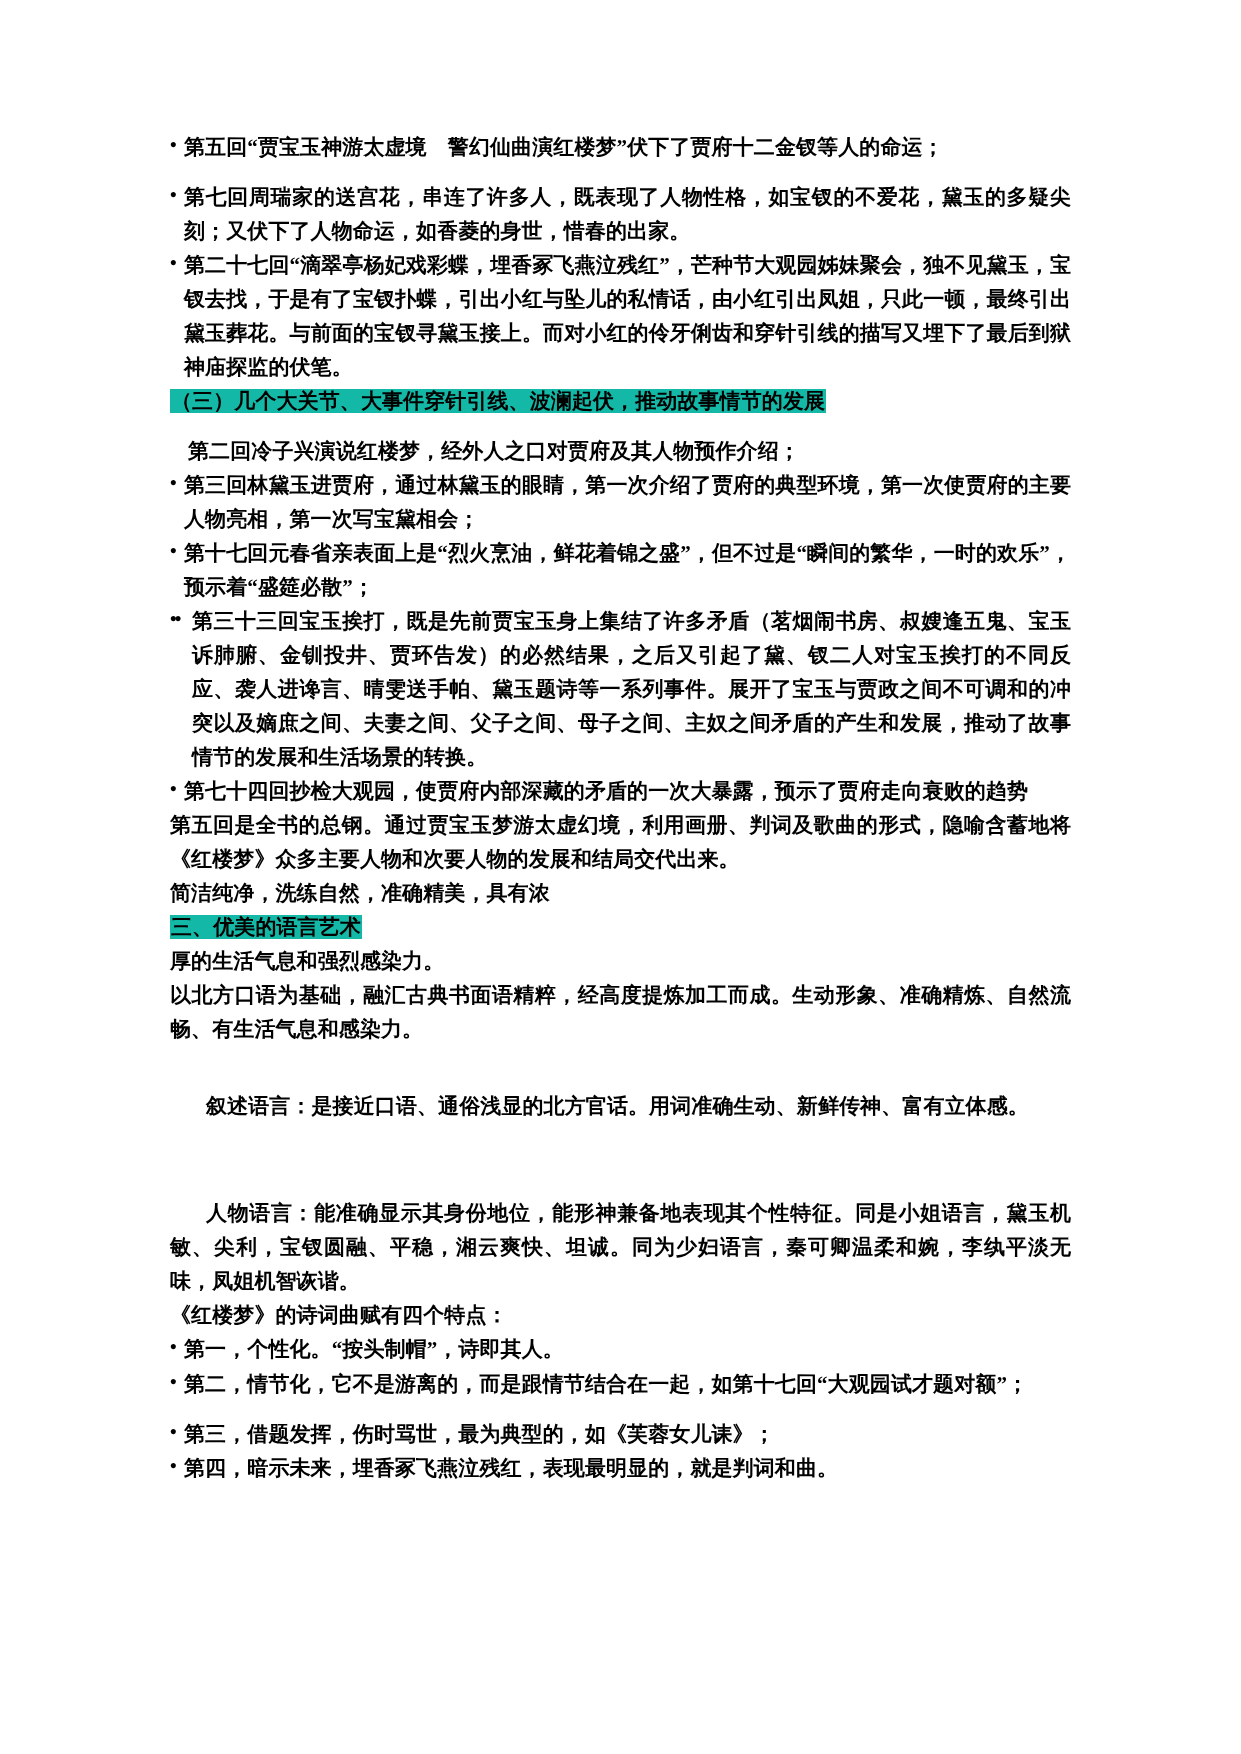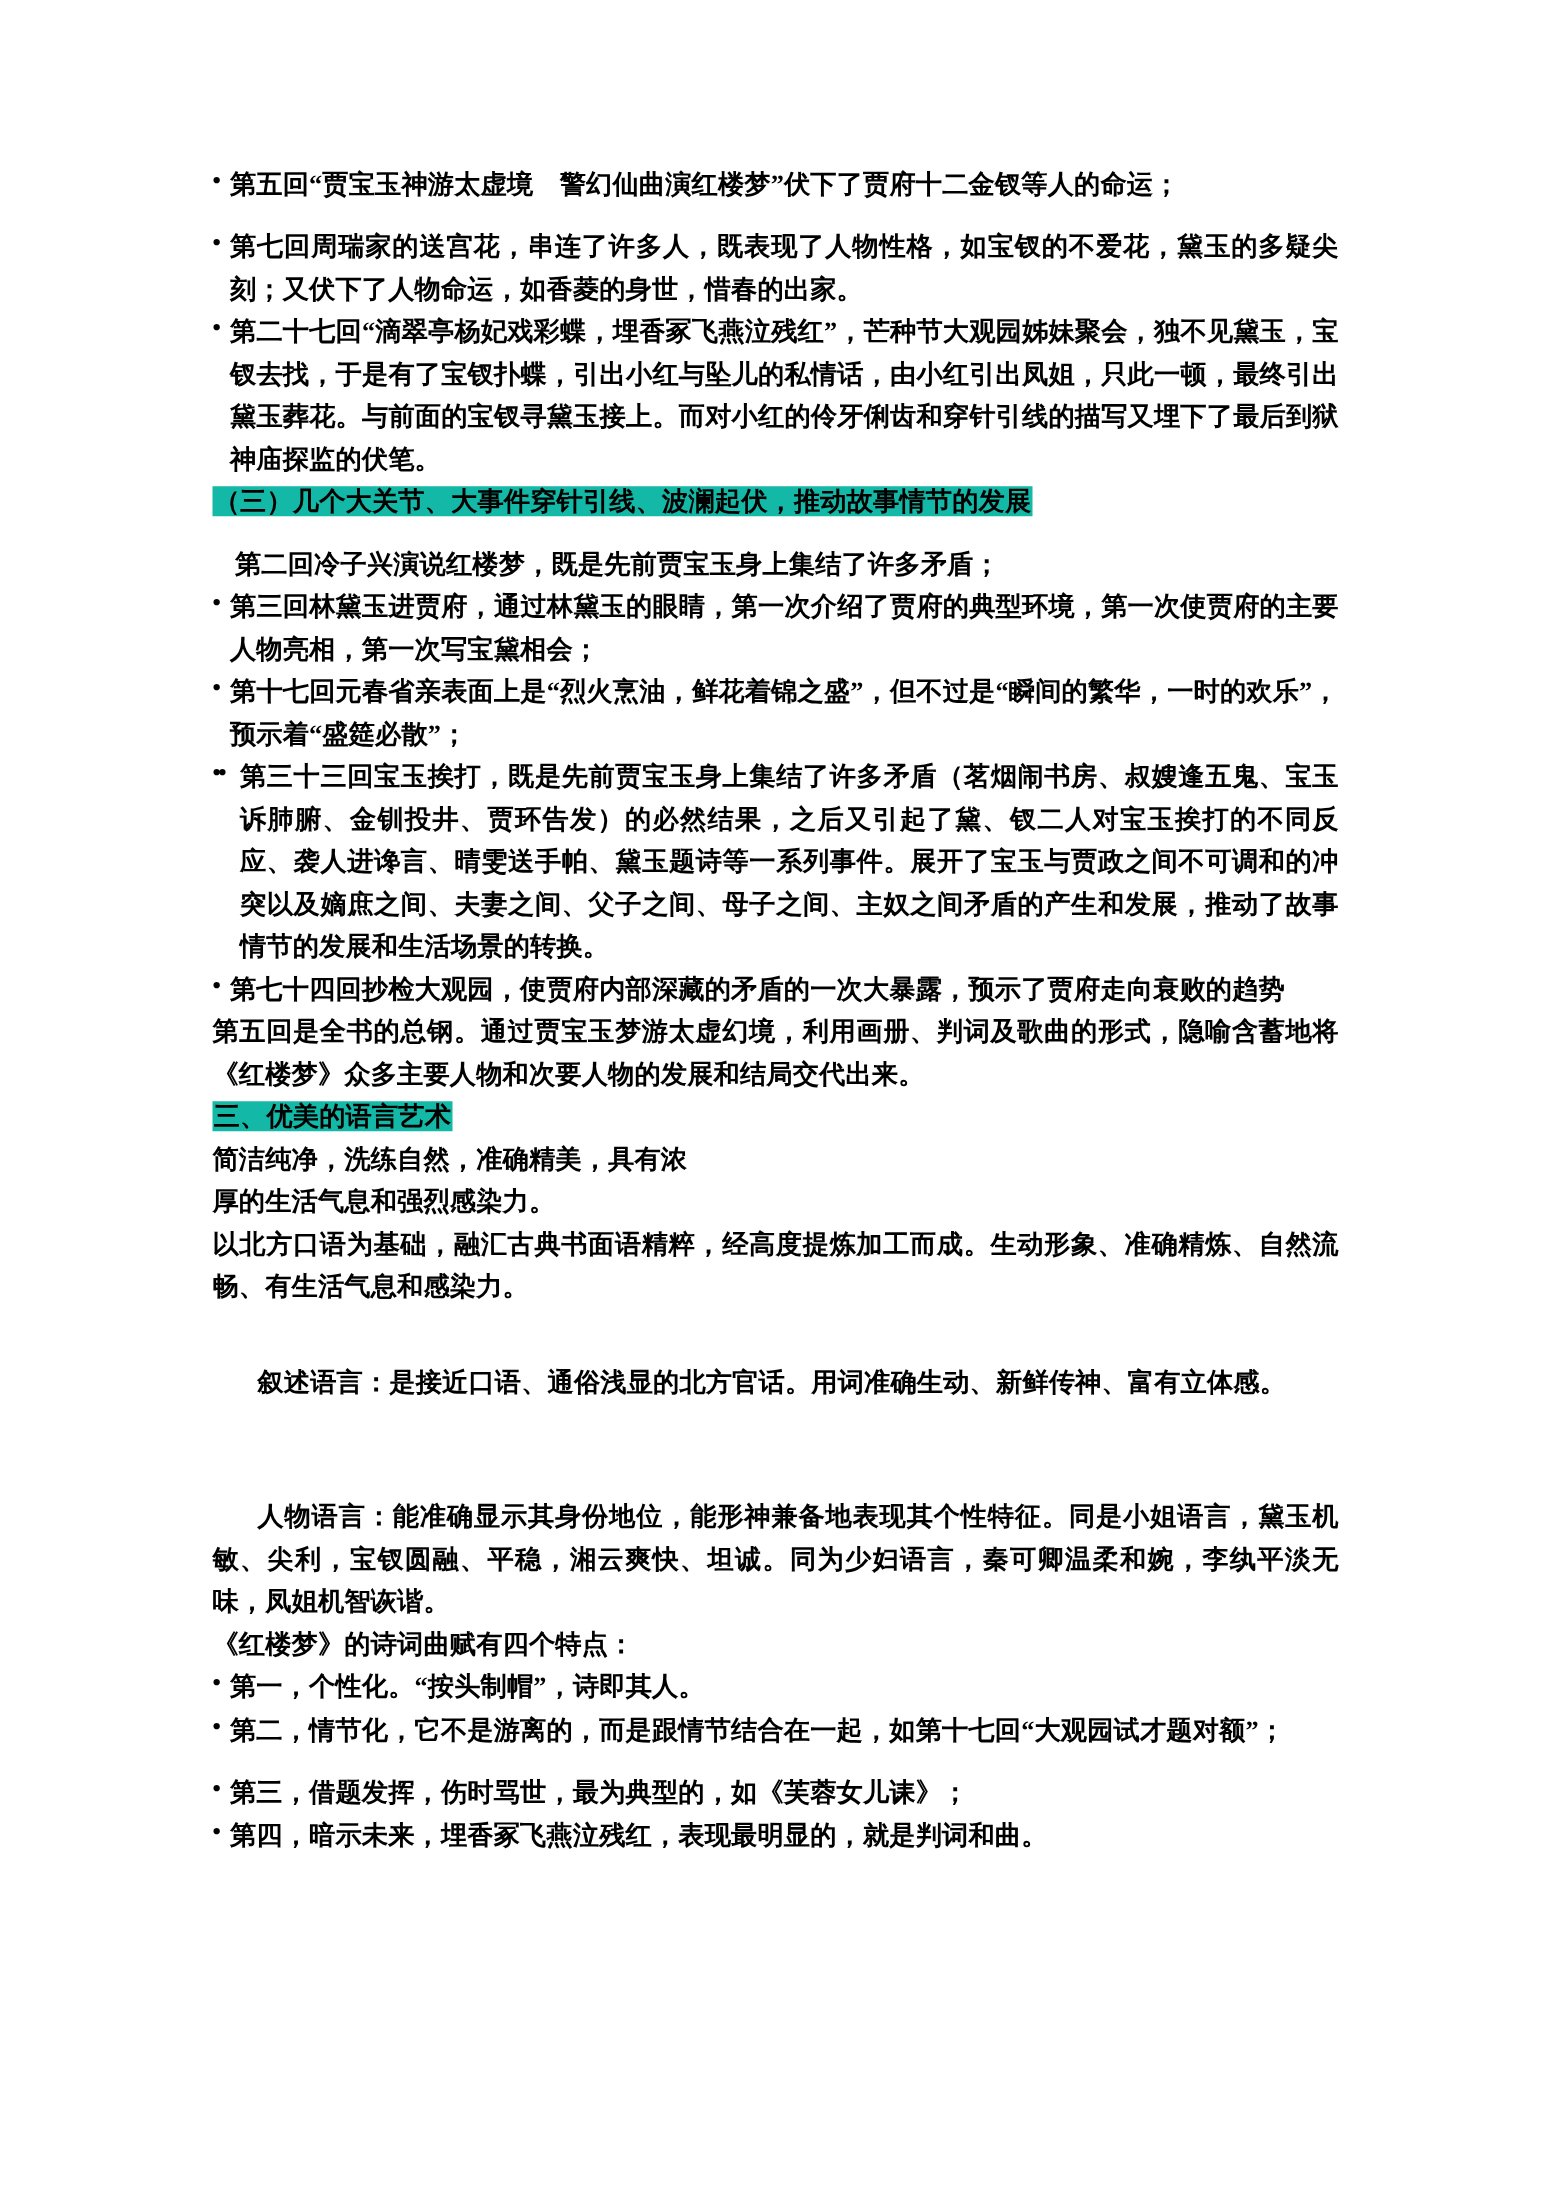--- a/index.html
+++ b/index.html
@@ -94,30 +94,30 @@
     <p class="para bullet">第五回“贾宝玉神游太虚境　警幻仙曲演红楼梦”伏下了贾府十二金钗等人的命运；</p>
     <div class="gap-sm"></div>
 
     <p class="para bullet">第七回周瑞家的送宫花，串连了许多人，既表现了人物性格，如宝钗的不爱花，黛玉的多疑尖刻；又伏下了人物命运，如香菱的身世，惜春的出家。</p>
     <p class="para bullet">第二十七回“滴翠亭杨妃戏彩蝶，埋香冢飞燕泣残红”，芒种节大观园姊妹聚会，独不见黛玉，宝钗去找，于是有了宝钗扑蝶，引出小红与坠儿的私情话，由小红引出凤姐，只此一顿，最终引出黛玉葬花。与前面的宝钗寻黛玉接上。而对小红的伶牙俐齿和穿针引线的描写又埋下了最后到狱神庙探监的伏笔。</p>
 
     <p class="para heading-hl"><span class="hl">（三）几个大关节、大事件穿针引线、波澜起伏，推动故事情节的发展</span></p>
 
     <div class="gap-sm"></div>
 
-    <p class="para indent1">第二回冷子兴演说红楼梦，既是先前贾宝玉身上集结了许多矛盾；</p>
+    <p class="para indent1">第二回冷子兴演说红楼梦，经外人之口对贾府及其人物预作介绍；</p>
     <p class="para bullet">第三回林黛玉进贾府，通过林黛玉的眼睛，第一次介绍了贾府的典型环境，第一次使贾府的主要人物亮相，第一次写宝黛相会；</p>
     <p class="para bullet">第十七回元春省亲表面上是“烈火烹油，鲜花着锦之盛”，但不过是“瞬间的繁华，一时的欢乐”，预示着“盛筵必散”；</p>
     <p class="para bullet2">第三十三回宝玉挨打，既是先前贾宝玉身上集结了许多矛盾（茗烟闹书房、叔嫂逢五鬼、宝玉诉肺腑、金钏投井、贾环告发）的必然结果，之后又引起了黛、钗二人对宝玉挨打的不同反应、袭人进谗言、晴雯送手帕、黛玉题诗等一系列事件。展开了宝玉与贾政之间不可调和的冲突以及嫡庶之间、夫妻之间、父子之间、母子之间、主奴之间矛盾的产生和发展，推动了故事情节的发展和生活场景的转换。</p>
     <p class="para bullet">第七十四回抄检大观园，使贾府内部深藏的矛盾的一次大暴露，预示了贾府走向衰败的趋势</p>
     <p class="para">第五回是全书的总钢。通过贾宝玉梦游太虚幻境，利用画册、判词及歌曲的形式，隐喻含蓄地将《红楼梦》众多主要人物和次要人物的发展和结局交代出来。</p>
 
+    <p class="para">简洁纯净，洗练自然，准确精美，具有浓</p>
+
     <p class="para heading-hl"><span class="hl">三、优美的语言艺术</span></p>
-
-    <p class="para">简洁纯净，洗练自然，准确精美，具有浓</p>
     <p class="para">厚的生活气息和强烈感染力。</p>
     <p class="para">以北方口语为基础，融汇古典书面语精粹，经高度提炼加工而成。生动形象、准确精炼、自然流畅、有生活气息和感染力。</p>
     <p class="para indent2">叙述语言：是接近口语、通俗浅显的北方官话。用词准确生动、新鲜传神、富有立体感。</p>
 
     <div class="gap-lg"></div>
 
     <p class="para indent2">人物语言：能准确显示其身份地位，能形神兼备地表现其个性特征。同是小姐语言，黛玉机敏、尖利，宝钗圆融、平稳，湘云爽快、坦诚。同为少妇语言，秦可卿温柔和婉，李纨平淡无味，凤姐机智诙谐。</p>
     <p class="para">《红楼梦》的诗词曲赋有四个特点：</p>
     <p class="para bullet">第一，个性化。“按头制帽”，诗即其人。</p>
     <p class="para bullet">第二，情节化，它不是游离的，而是跟情节结合在一起，如第十七回“大观园试才题对额”；</p>

